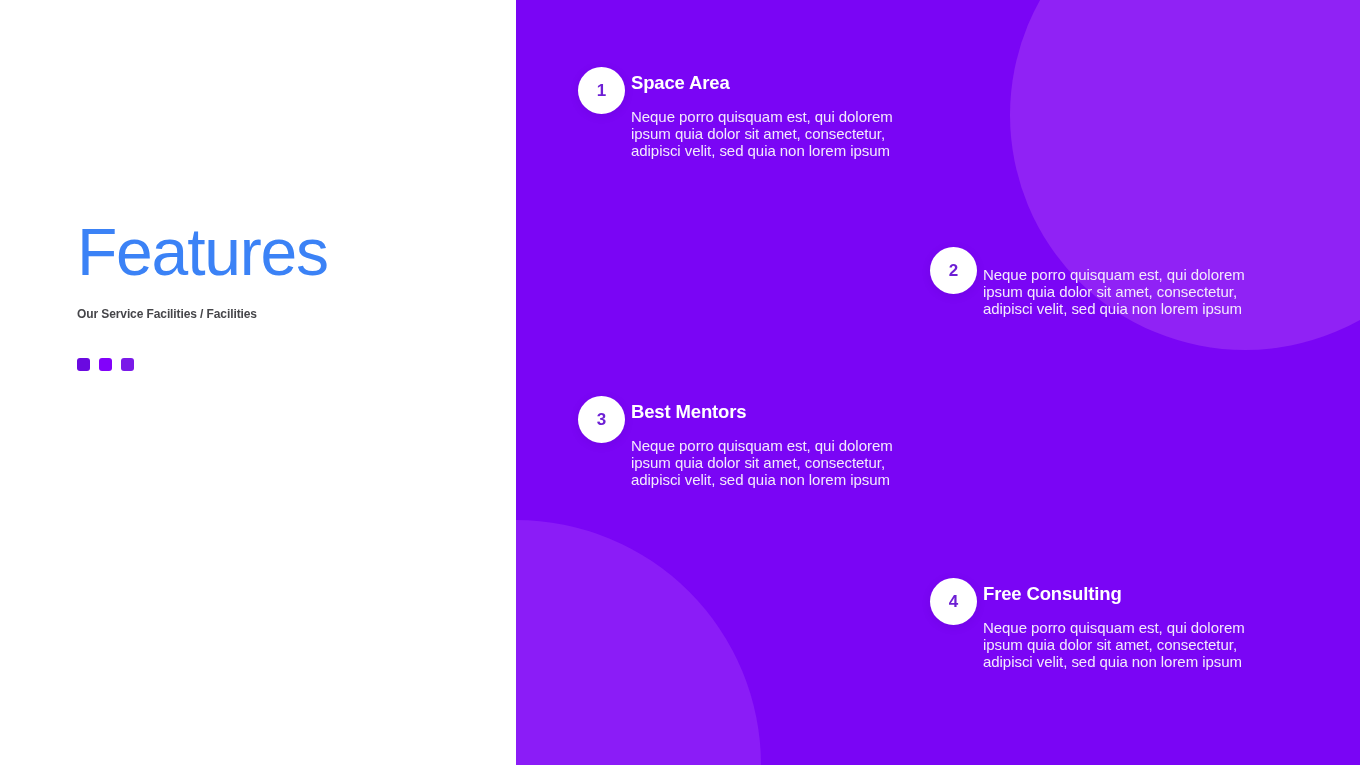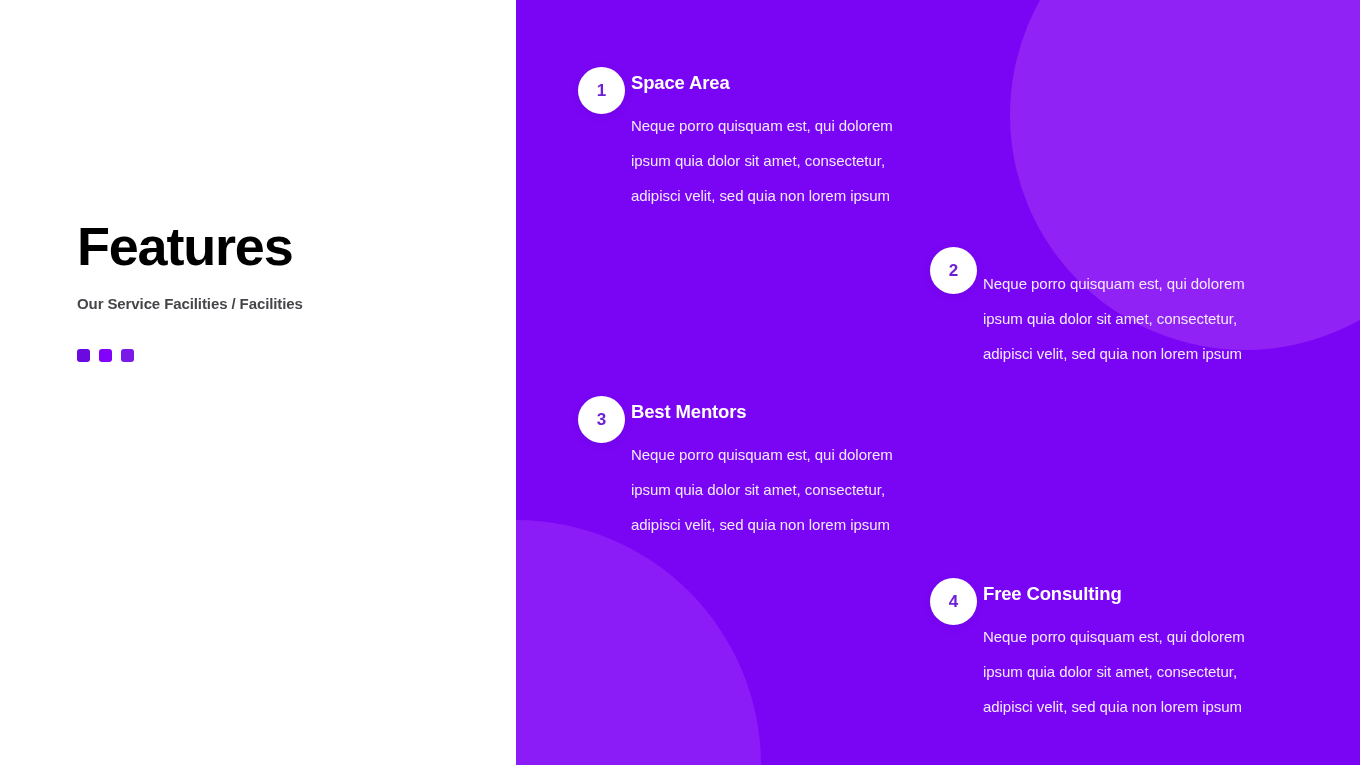--- a/index.html
+++ b/index.html
@@ -32,30 +32,30 @@
   }
 
   .left-inner {
     position: absolute;
     left: 77px;
     top: 218px;
     width: 400px;
   }
 
   .page-title {
-    font-size: 54px;
-    font-weight: 700;
+    font-size: 66px;
+    font-weight: 400;
     letter-spacing: -1.2px;
-    color: #000000;
+    color: #3b82f6;
     line-height: 1.05;
     margin: 0 0 20px 0;
   }
 
   .page-subtitle {
-    font-size: 15px;
+    font-size: 12px;
     font-weight: 700;
     color: #46464a;
     letter-spacing: -0.1px;
     line-height: 1.2;
     margin: 0;
   }
 
   .page-body {
     margin: 48px 0 0 0;
     font-size: 16px;
@@ -153,21 +153,21 @@
     color: #ffffff;
     letter-spacing: -0.15px;
     line-height: 1.2;
     margin: 0;
   }
 
   .feature-desc {
     margin: 14px 0 0 0;
     font-size: 15px;
     font-weight: 500;
-    line-height: 35px;
+    line-height: 17px;
     color: #f3eafd;
     width: 288px;
     letter-spacing: -0.05px;
   }
 </style>
 </head>
 <body>
 
 <div id="page">
 

